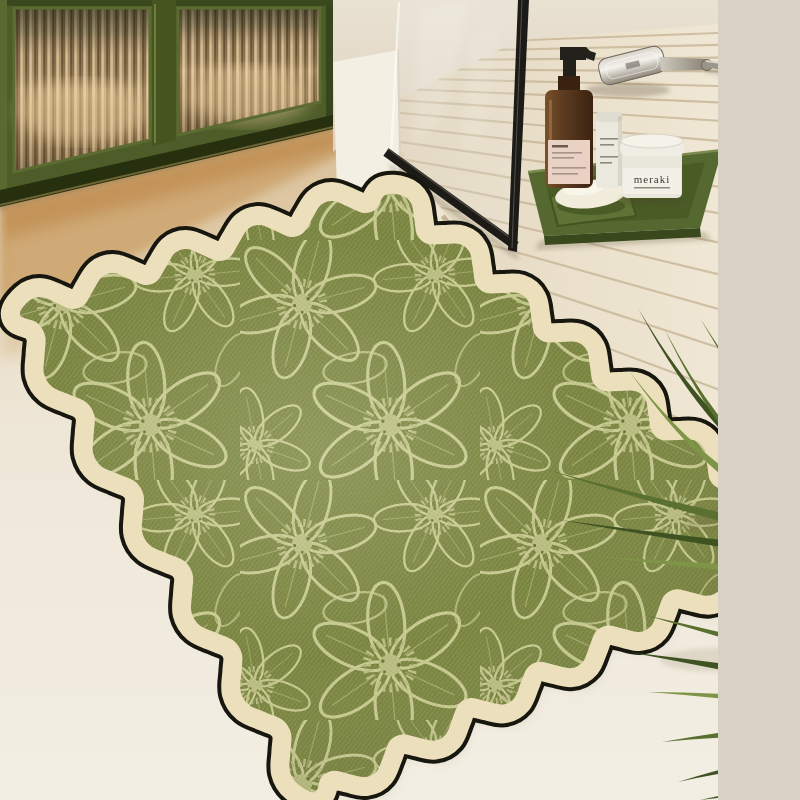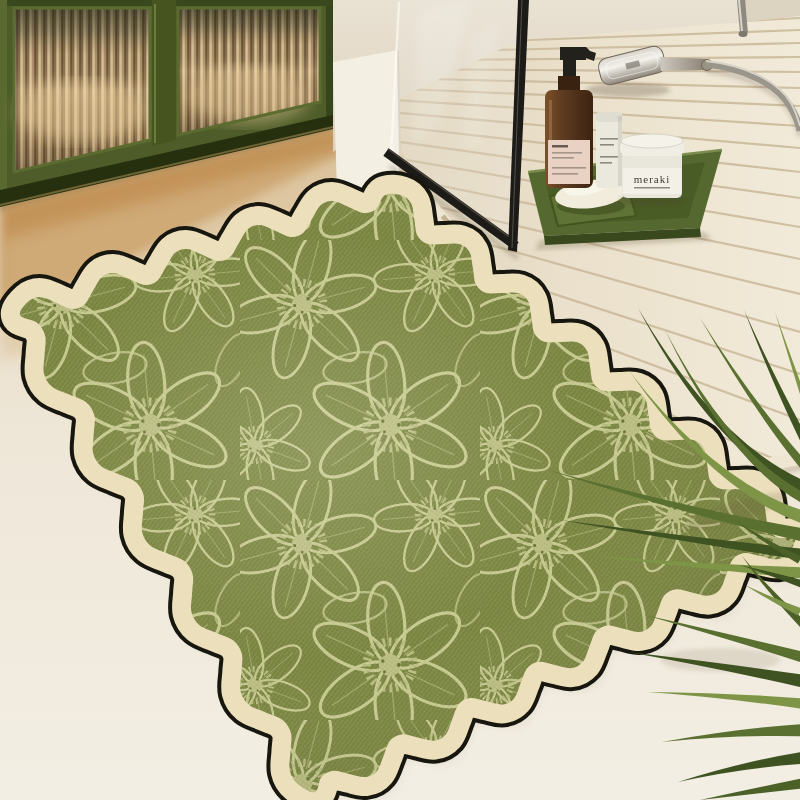--- a/index.html
+++ b/index.html
@@ -1,16 +1,16 @@
 <!DOCTYPE html>
 <html><head>
 <meta charset="utf-8">
 <style>
   html,body{margin:0;padding:0;background:#d8d2c6;}
-  .stage{width:800px;height:800px;position:relative;overflow:hidden;
+  .stage{width:718px;height:800px;position:relative;overflow:hidden;
          font-family:"Liberation Sans",sans-serif;}
   svg{display:block}
   text.brand{font-family:"Liberation Serif",serif;letter-spacing:1px;}
 </style>
 </head>
 <body>
 
 <div class="stage">
 <svg width="800" height="800" viewBox="0 0 800 800">
   <defs>

